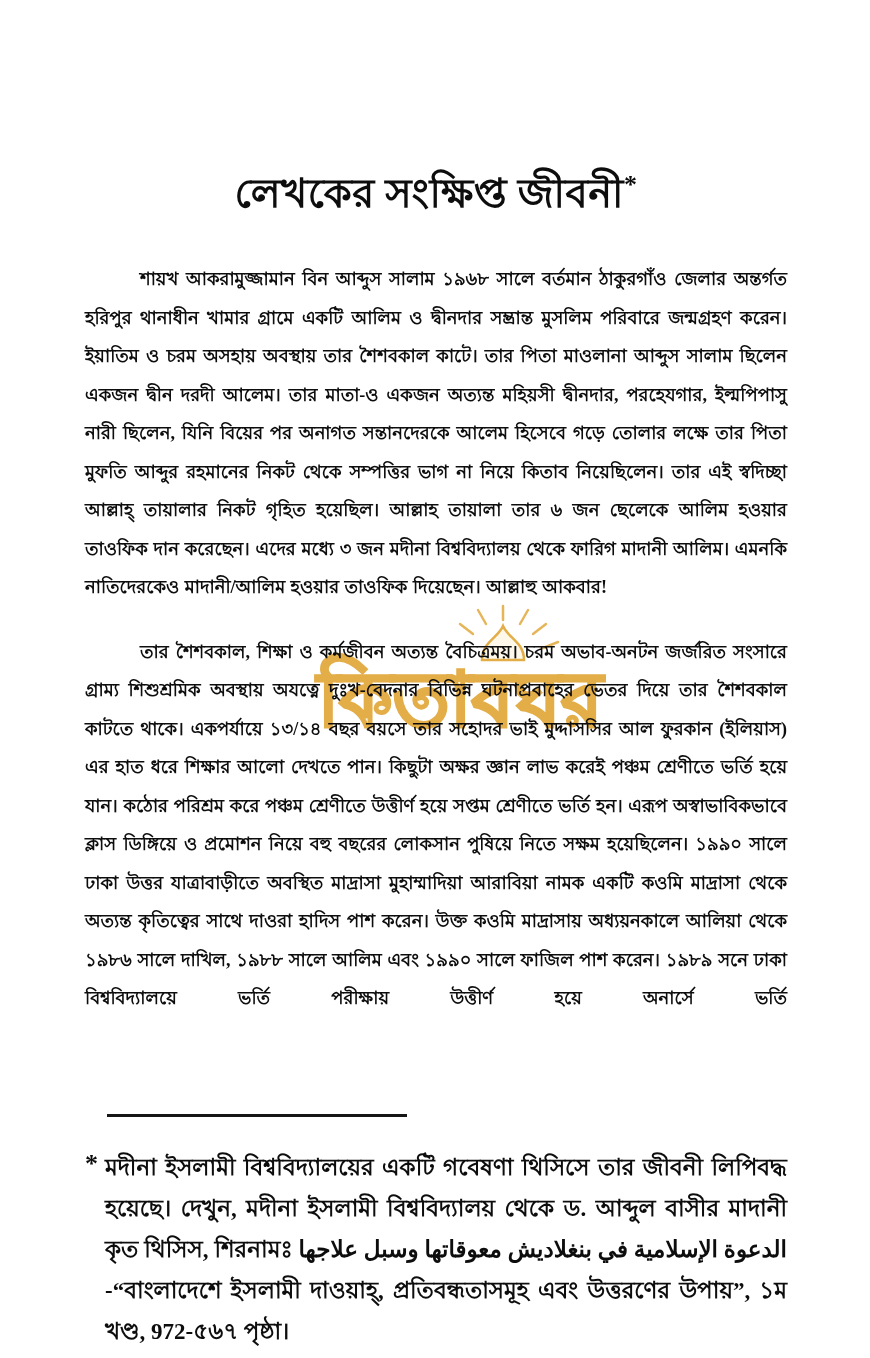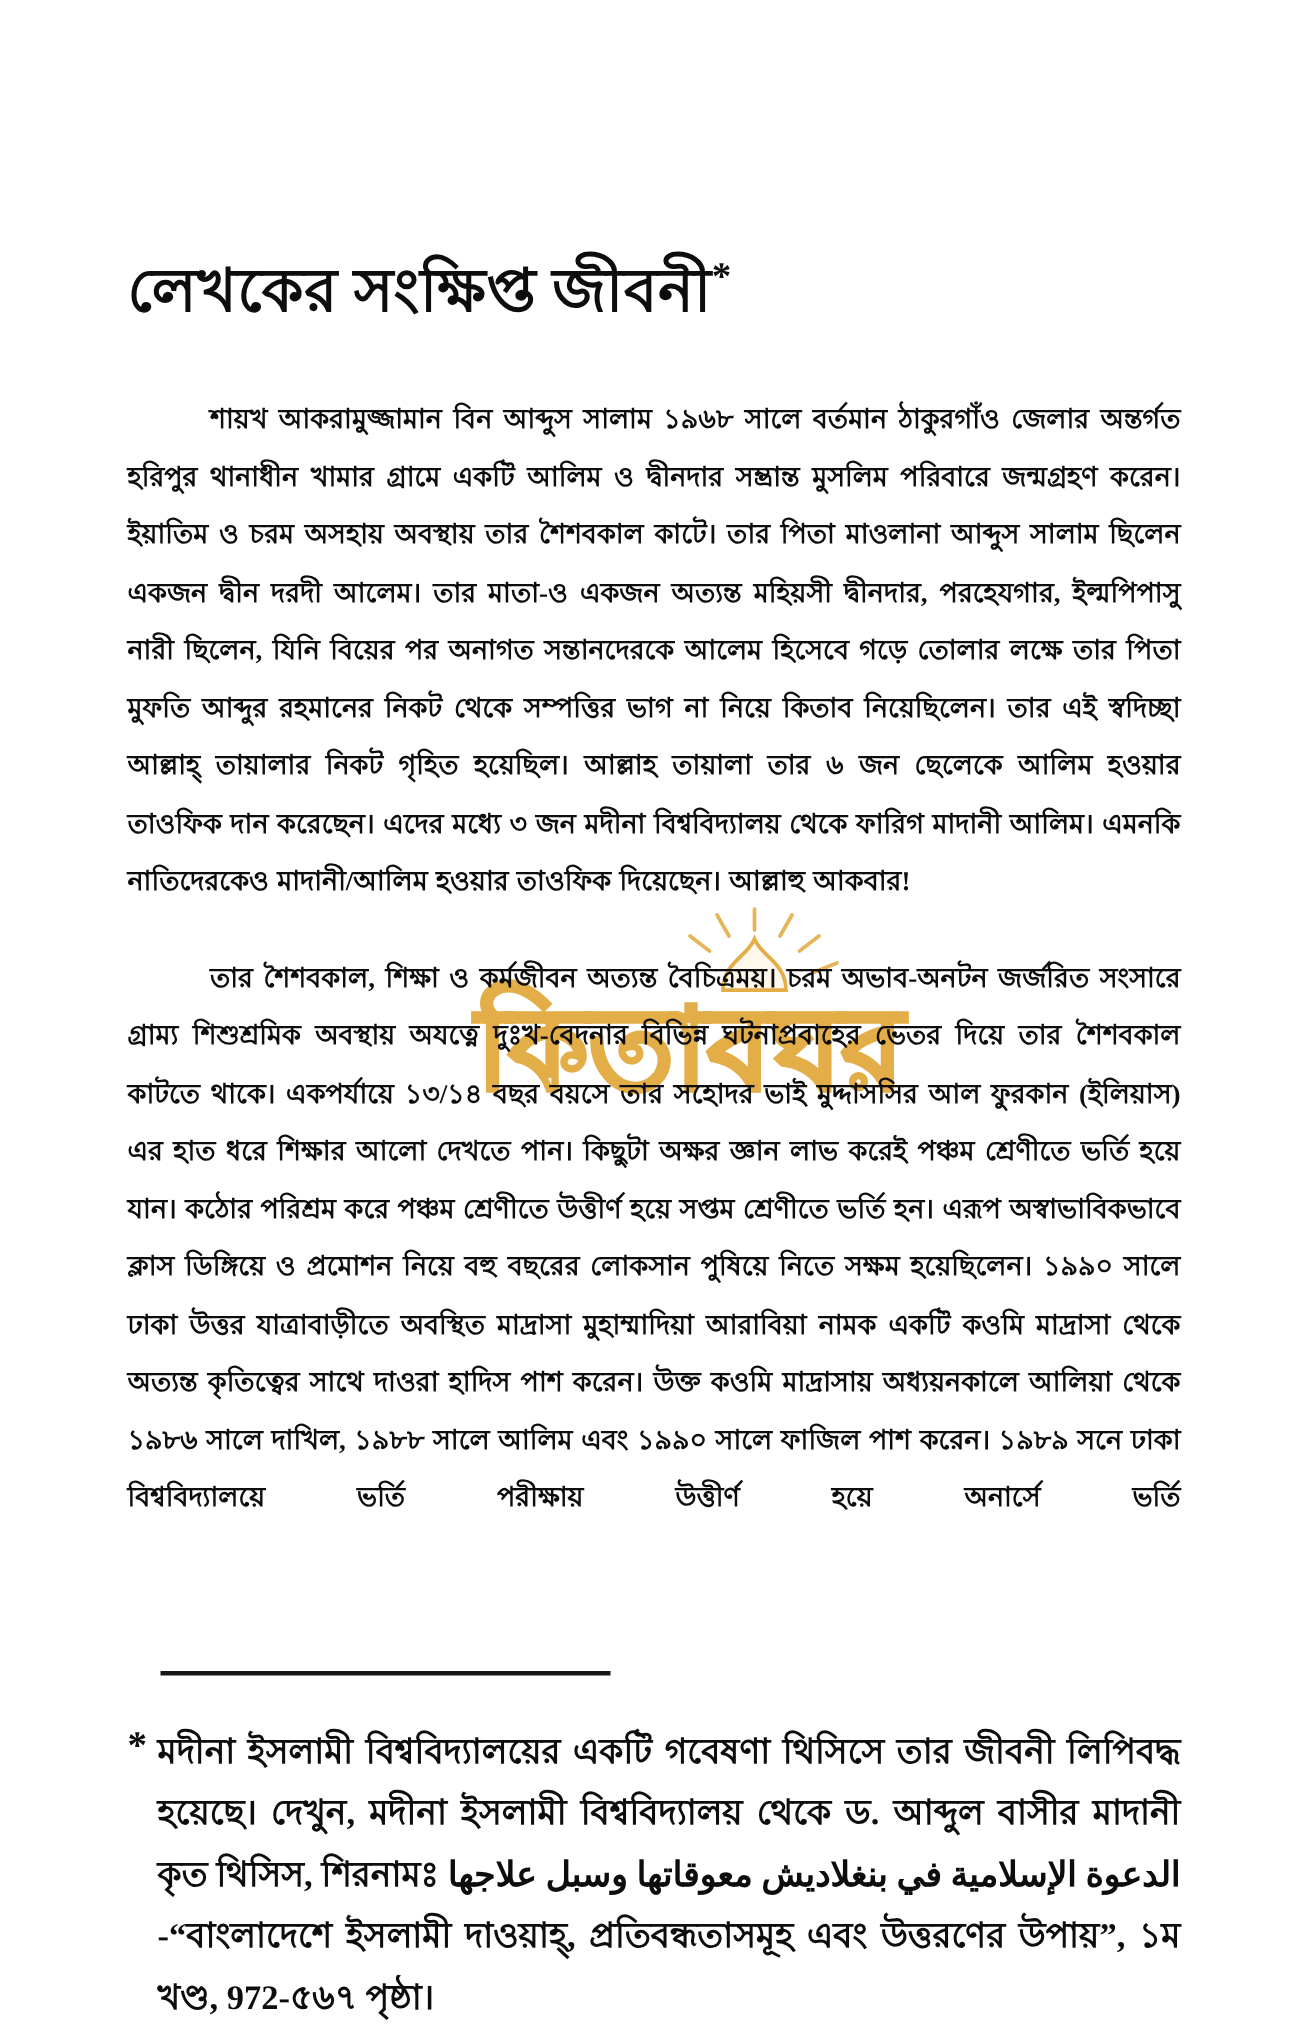--- a/index.html
+++ b/index.html
@@ -27,20 +27,21 @@
   
   .content {
     position: absolute;
     left: 85px;
     right: 83px;
     top: 168px;
     z-index: 1;
   }
   .title {
     margin: 0 0 40px 0;
+    text-align: center;
     font-size: 40px;
     line-height: 52px;
     font-weight: bold;
     letter-spacing: 0.5px;
   }
   .title sup {
     font-size: 26px;
     vertical-align: super;
     line-height: 0;
   }

